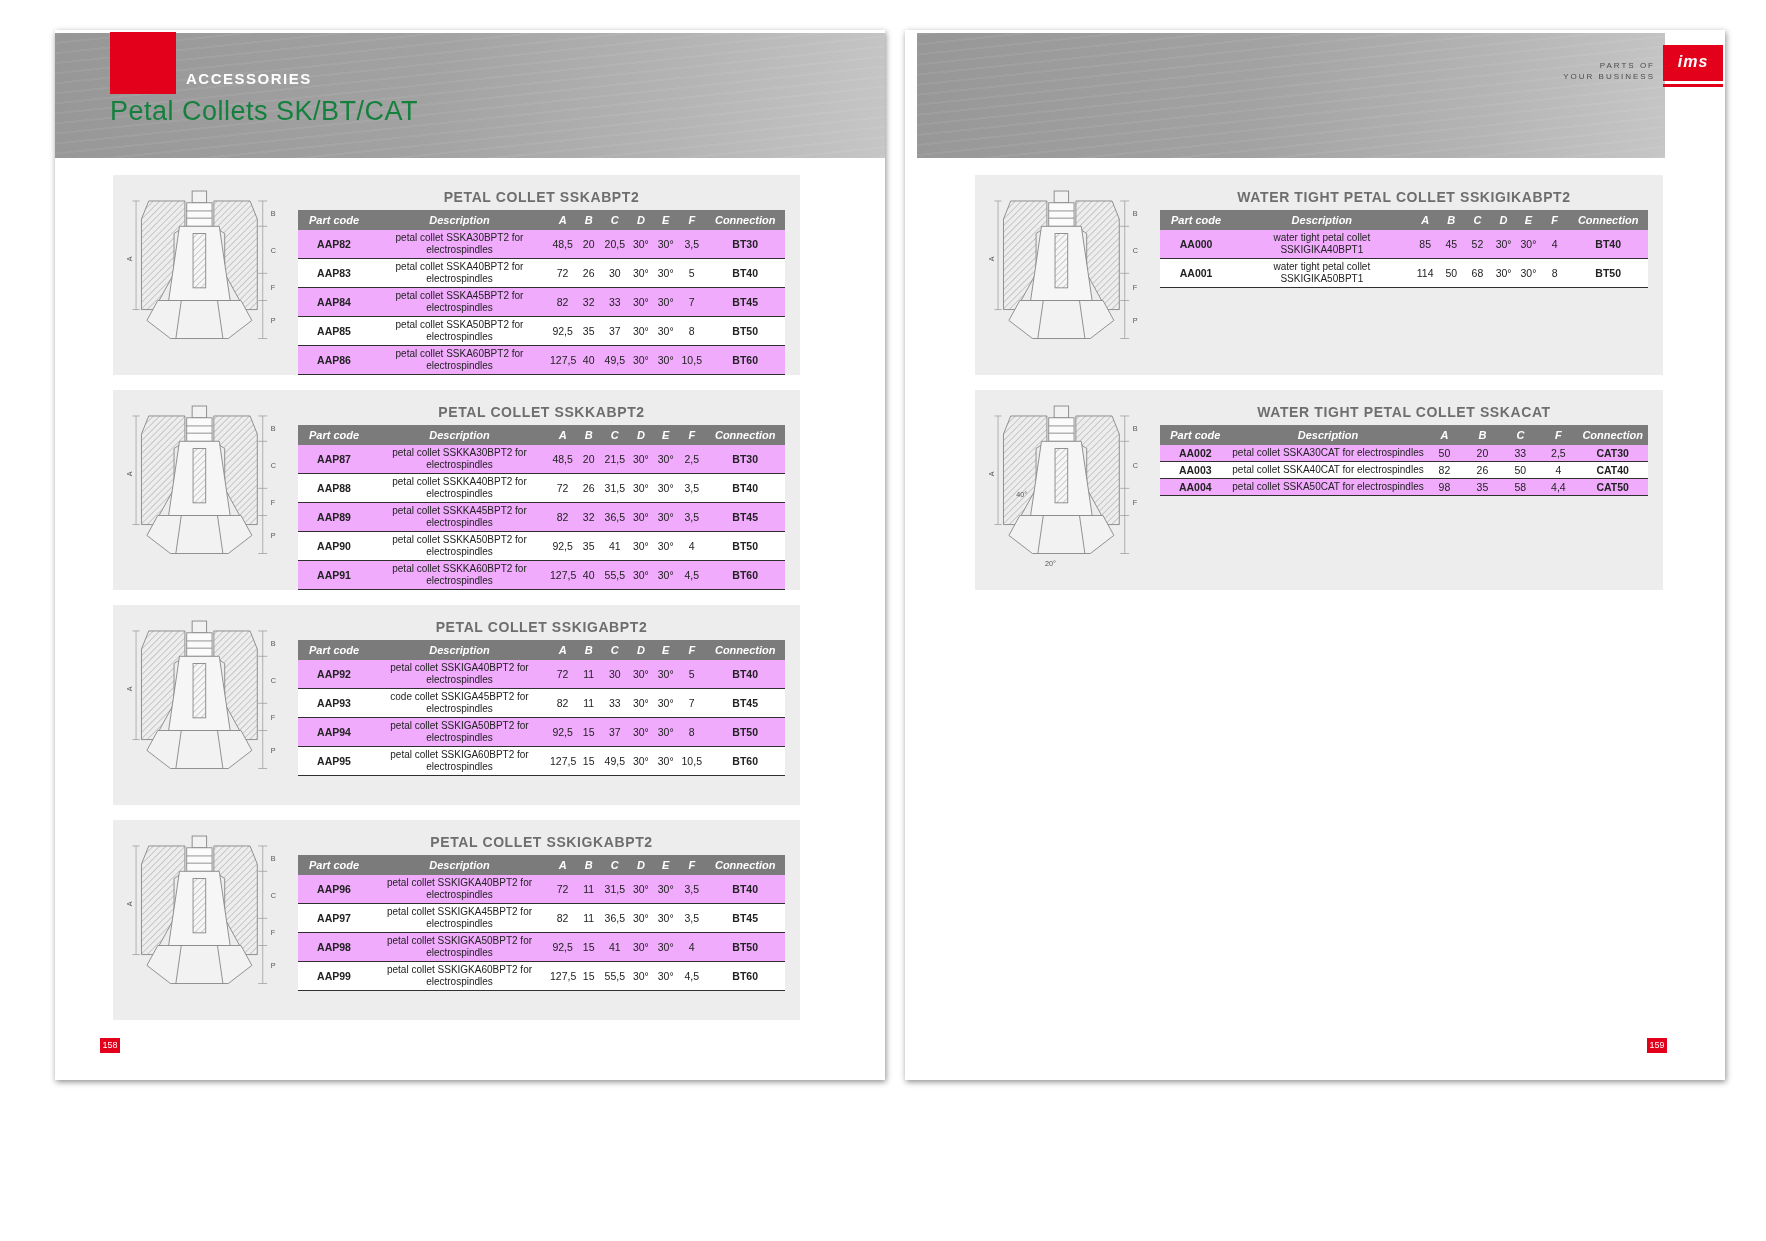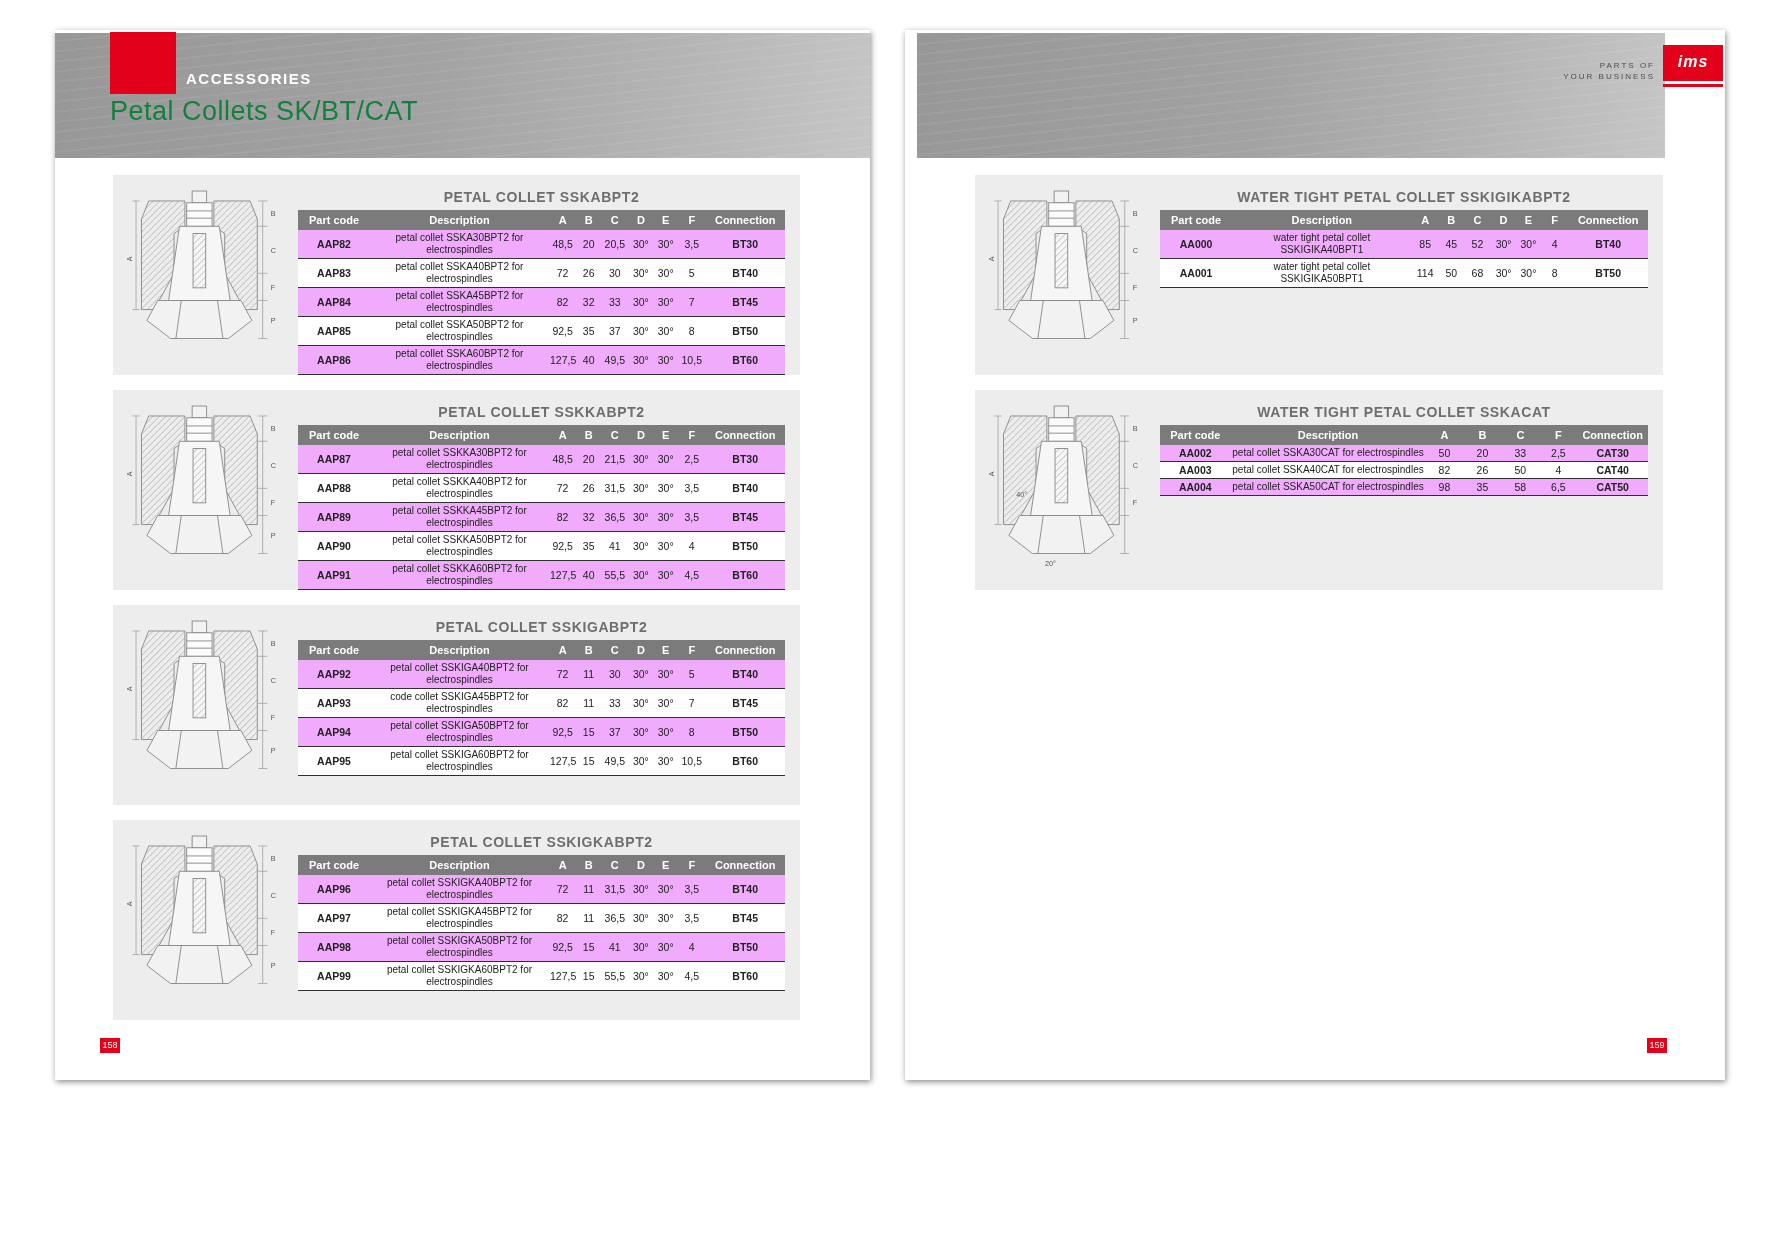--- a/index.html
+++ b/index.html
@@ -2,21 +2,21 @@
 <html><head>
 <meta charset="utf-8">
 <style>
   html,body{margin:0;padding:0;}
   body{
     width:1766px;height:1241px;position:relative;background:#ffffff;
     font-family:"Liberation Sans", sans-serif;overflow:hidden;
   }
   .page{position:absolute;top:30px;height:1050px;background:#fff;
         box-shadow:1px 2px 6px rgba(0,0,0,.45);}
-  #left-page{left:55px;width:815px;}
+  #left-page{left:55px;width:815px;padding-left:15px;}
   #right-page{left:905px;width:820px;}
 
   
   .banner{position:absolute;top:3px;height:125px;
     background:linear-gradient(100deg,#979797 0%,#a2a2a2 45%,#b4b4b4 75%,#c6c6c6 100%);}
   .banner:after{content:"";position:absolute;inset:0;
     background:repeating-linear-gradient(-6deg,rgba(255,255,255,.06) 0 2px,transparent 2px 10px);}
   #left-page .banner{left:0;width:100%;}
   #right-page .banner{left:12px;width:748px;}
   .red-square{position:absolute;left:55px;top:2px;width:66px;height:62px;background:#e2001a;z-index:2;}
@@ -37,21 +37,21 @@
   .panel{position:absolute;background:#ededed;display:flex;}
   #left-page .panel{left:58px;width:687px;height:200px;}
   #right-page .panel{left:70px;width:688px;height:200px;}
   .drawwrap{width:180px;display:flex;justify-content:center;padding-top:12px;}
   .tablezone{flex:1;padding:12px 15px 0 5px;}
 
   .tbl-title{text-align:center;color:#6e6e6e;font-weight:bold;font-size:14px;
     letter-spacing:.6px;margin:2px 0 5px 0;}
   table.spec{width:100%;border-collapse:collapse;font-size:10.5px;table-layout:fixed;}
   table.spec th{background:#7b7b7b;color:#fff;font-weight:bold;font-size:11px;
-    padding:4px 1px;}
+    padding:4px 1px;font-style:italic;}
   table.spec td{padding:2px 1px;text-align:center;color:#222;
     border-bottom:1.5px solid #2f2f2f;line-height:12px;}
   table.spec tr.odd{background:#f0abfc;}
   table.spec tr.even{background:#ffffff;}
   td.part{color:#8f8f8f;font-weight:bold;}
   td.conn{font-weight:bold;color:#111;}
   td.desc{font-size:10px;}
 
   
   .pagenum{position:absolute;background:#e2001a;color:#fff;font-size:9px;
@@ -750,21 +750,21 @@
               <td class="dim">50</td>
               <td class="dim">4</td>
               <td class="conn">CAT40</td>
             </tr>
             <tr class="odd">
               <td class="part">AA004</td>
               <td class="desc">petal collet SSKA50CAT for electrospindles</td>
               <td class="dim">98</td>
               <td class="dim">35</td>
               <td class="dim">58</td>
-              <td class="dim">6,5</td>
+              <td class="dim">4,4</td>
               <td class="conn">CAT50</td>
             </tr>
           </tbody>
         </table>
     </div>
   </div>
 
   <div class="pagenum">159</div>
 </div>
 

